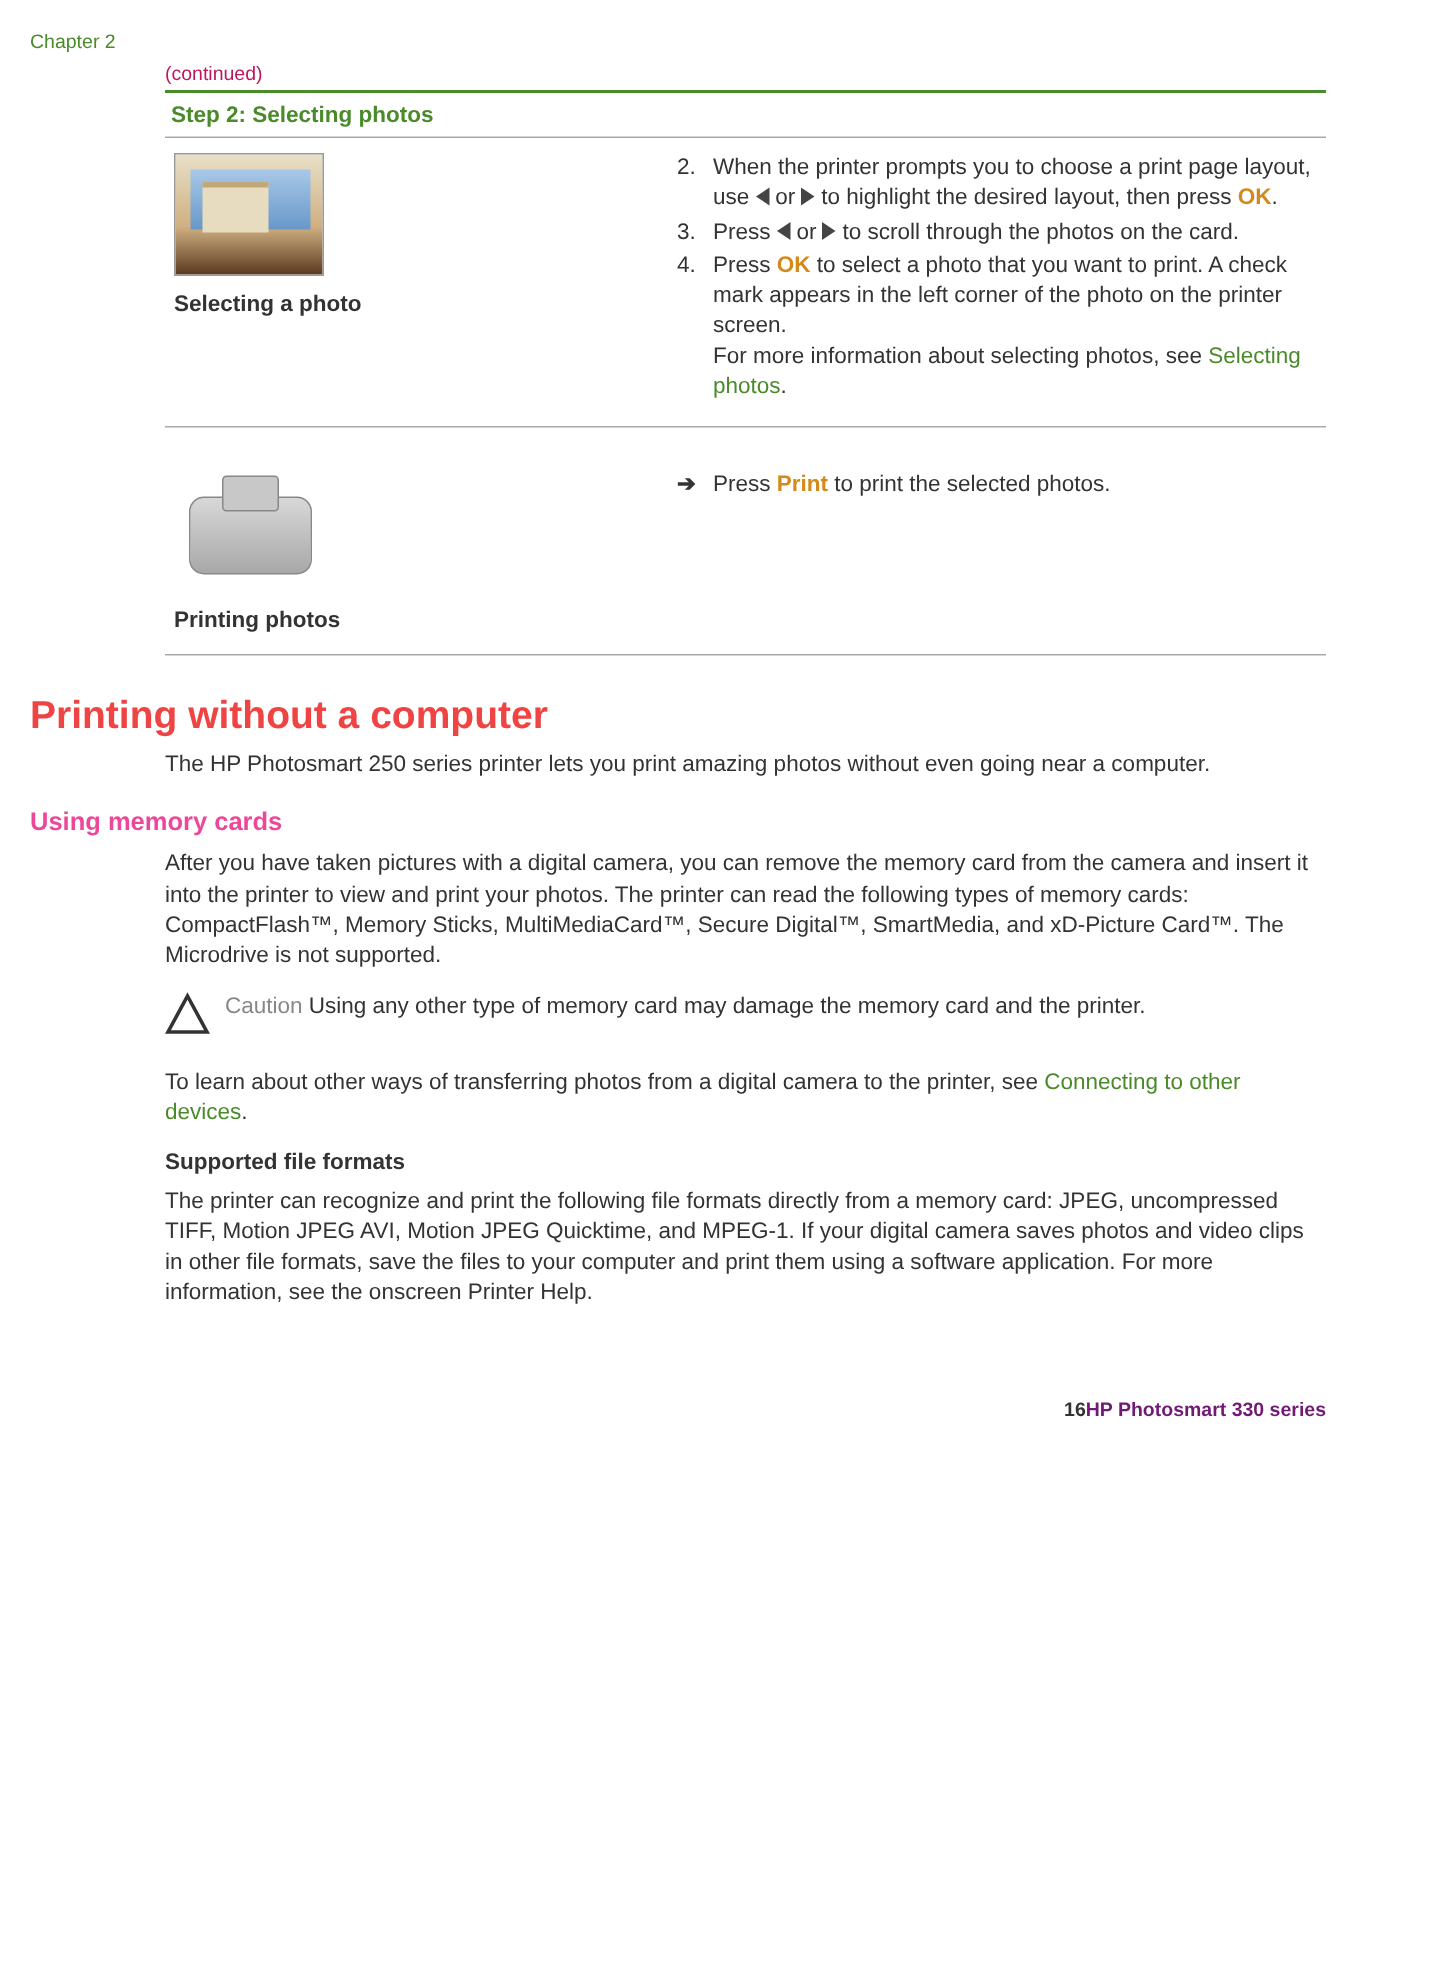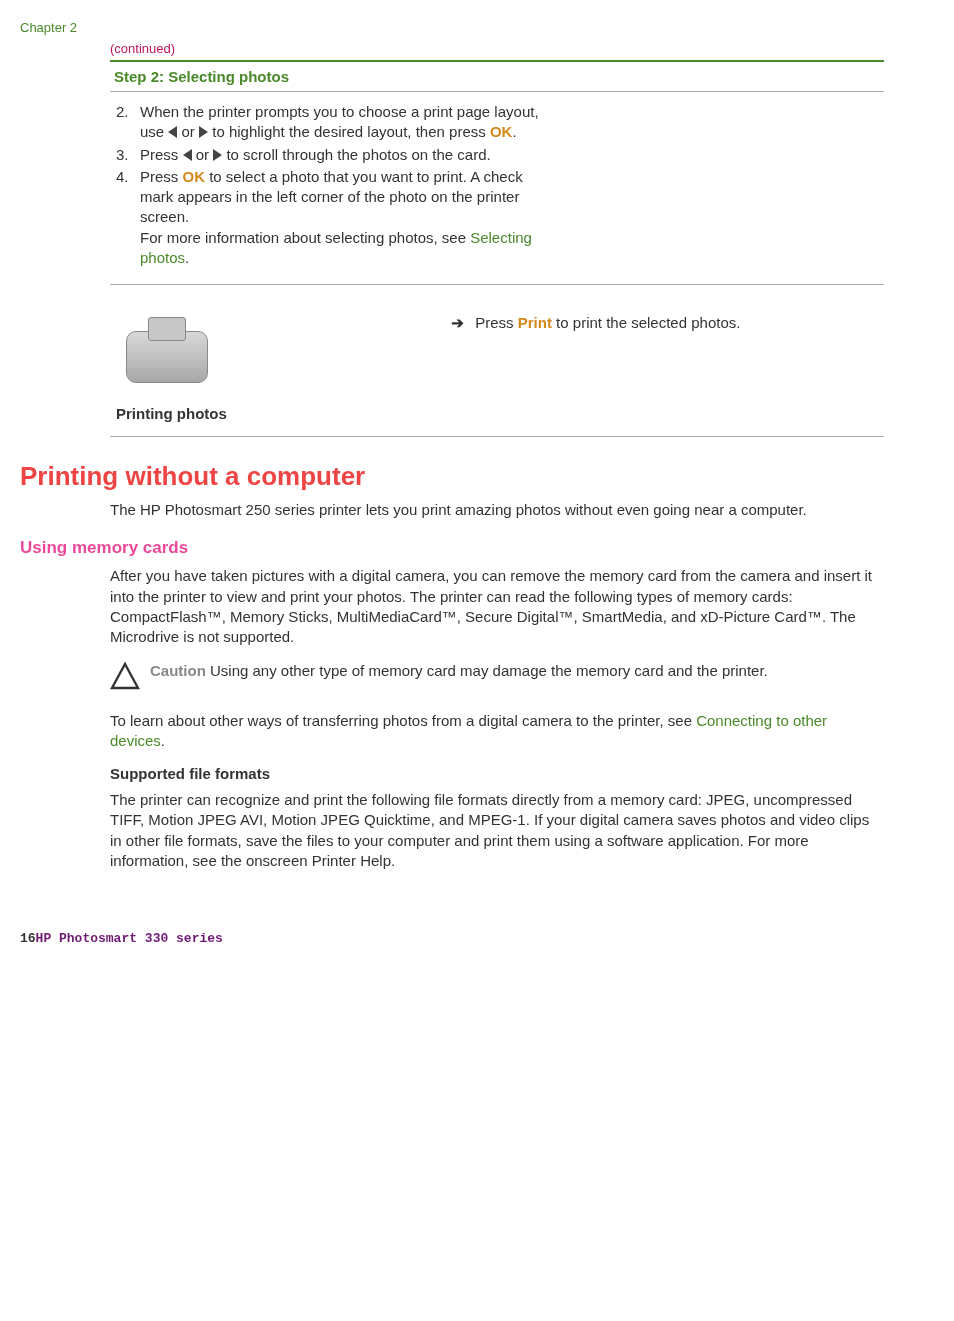--- a/index.html
+++ b/index.html
@@ -124,51 +124,54 @@
     margin-left: 90px;
     display: flex;
     align-items: flex-start;
     margin-bottom: 14px;
     line-height: 1.35;
   }
   .caution-icon {
     flex-shrink: 0;
     margin-right: 10px;
   }
-  .caution-label { color: #888; font-weight: bold; }
+  .caution-label { color: #888; font-weight: normal; }
   h3.subsub {
     font-size: 15px;
     font-weight: bold;
     margin-left: 90px;
     margin-bottom: 8px;
   }
   .footer {
     display: flex;
-    justify-content: flex-start;
+    justify-content: flex-end;
     margin-top: 60px;
     font-size: 13px;
-    font-family: Liberation Mono, monospace;
   }
   .footer-left { font-weight: bold; color: #333; }
   .footer-right { font-weight: bold; color: #701a75; }
   .tri-left, .tri-right { display:inline-block; vertical-align:-1px; }
   .tri-left { width:0;height:0;border-top:6px solid transparent;border-bottom:6px solid transparent;border-right:9px solid #444; }
   .tri-right{ width:0;height:0;border-top:6px solid transparent;border-bottom:6px solid transparent;border-left:9px solid #444; }
 </style>
 </head>
 <body>
 
 <div class="page">
   <div class="chapter-label">Chapter 2</div>
 
   <div class="content-area">
     <div class="continued">(continued)</div>
 
     <div class="step-header">Step 2: Selecting photos</div>
     <div class="step-body">
+      <div class="step-left">
+        <div class="photo-placeholder"></div>
+        <div class="caption-bold">Selecting a photo</div>
+      </div>
       <div class="step-right">
         <ol>
           <li>
             <span class="num">2.</span>
             <span>
               <span>When the printer prompts you to choose a print page layout, use </span>
               <span class="tri-left"></span>
               <span> or </span>
               <span class="tri-right"></span>
               <span> to highlight the desired layout, then press </span>

